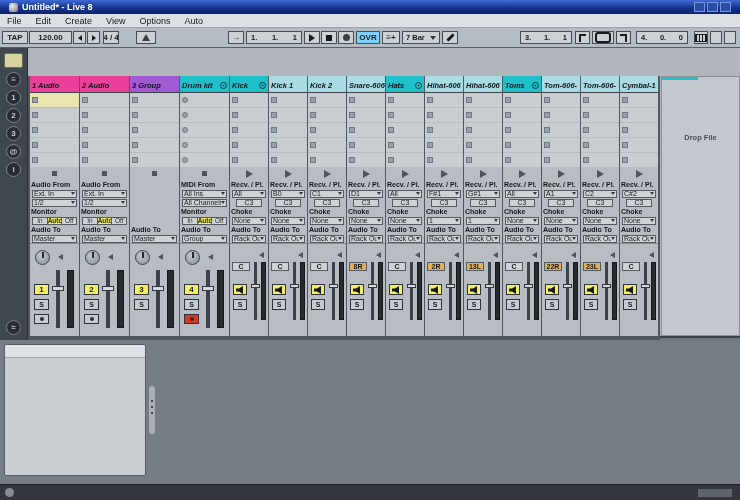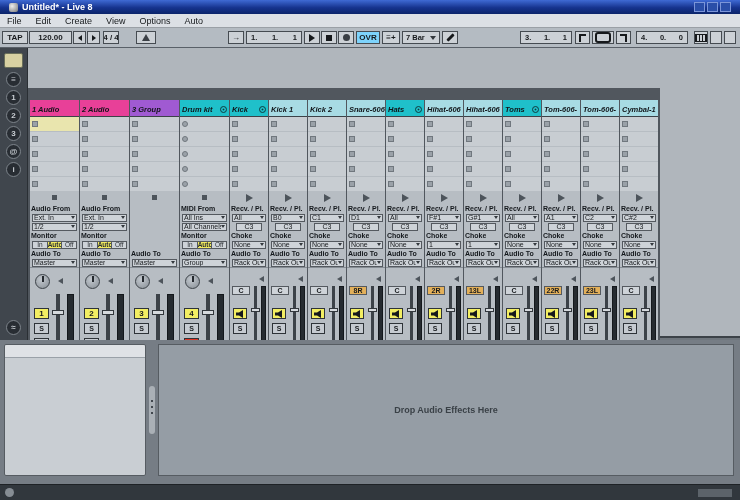--- a/index.html
+++ b/index.html
@@ -50,22 +50,22 @@
     border-right:1px solid #2a2f34;box-sizing:border-box;}
   .sb-tan{width:17px;height:13px;background:#d8d1a2;border:1px solid #6a6f5a;border-radius:2px;margin:5px auto 4px;}
   .sb-circle{width:15px;height:15px;border-radius:50%;background:#282d33;border:1px solid #7d848b;
     color:#c9ced3;font-size:8px;font-weight:bold;display:flex;align-items:center;justify-content:center;
     margin:3px auto;box-sizing:border-box;}
   .sb-groove{position:absolute;top:272px;left:6px;margin:0;}
 
   
   #session{position:absolute;left:28px;top:48px;width:712px;height:290px;background:#b0b6bc;
     border-bottom:2px solid #3c4248;box-sizing:border-box;}
-  #track-row{position:absolute;left:0;top:40px;height:312px;display:flex;gap:1px;
-    padding:12px 2px;background:#51575e;}
+  #track-row{position:absolute;left:0;top:28px;height:312px;display:flex;gap:1px;
+    padding:0 2px;background:#51575e;}
   .track{flex:none;position:relative;background:#b7bdc3;height:260px;}
   .track.wide{width:49px;}
   .track.narrow{width:38px;}
   .strip{height:3px;background:var(--c);}
   .thead{height:14px;background:var(--c);border-bottom:1px solid #3c4248;font-size:7.5px;
     font-style:italic;font-weight:bold;color:#101418;display:flex;align-items:center;
     padding:0 2px;overflow:hidden;white-space:nowrap;box-sizing:border-box;}
   .rack-ic{margin-left:auto;width:7px;height:7px;border:1px solid #0e3a3e;border-radius:50%;
     flex:none;box-sizing:border-box;background:radial-gradient(circle,#0e3a3e 0 25%,transparent 30%);}
   .clips{height:75px;}
@@ -1295,30 +1295,31 @@
           <span class="meter mn"></span>
           <span class="btn spk">
             <svg width="9" height="8" viewBox="0 0 9 8">
               <polygon points="0,2.5 3,2.5 7,0 7,8 3,5.5 0,5.5" fill="#16191c"></polygon>
             </svg>
           </span>
           <span class="btn solo2">S</span>
         </div>
       </div>
     </div>
+  <div id="drop-files">
+    <span class="panel-strip"></span>
+    <span class="txt">Drop File</span>
+  </div>
 </div>
 
 <div id="bottom">
   <div id="clipview">
     <div class="cv-head"></div>
   </div>
   <div id="splitter">
       <span class="dots"></span>
     </div>
-  <div id="deviceview">
-    <span class="txt">Drop Audio Effects Here</span>
-  </div>
 </div>
 
 <div id="statusbar">
   <span class="st-ic"></span>
   <span class="st-box"></span>
 </div>
 
 </body></html>

